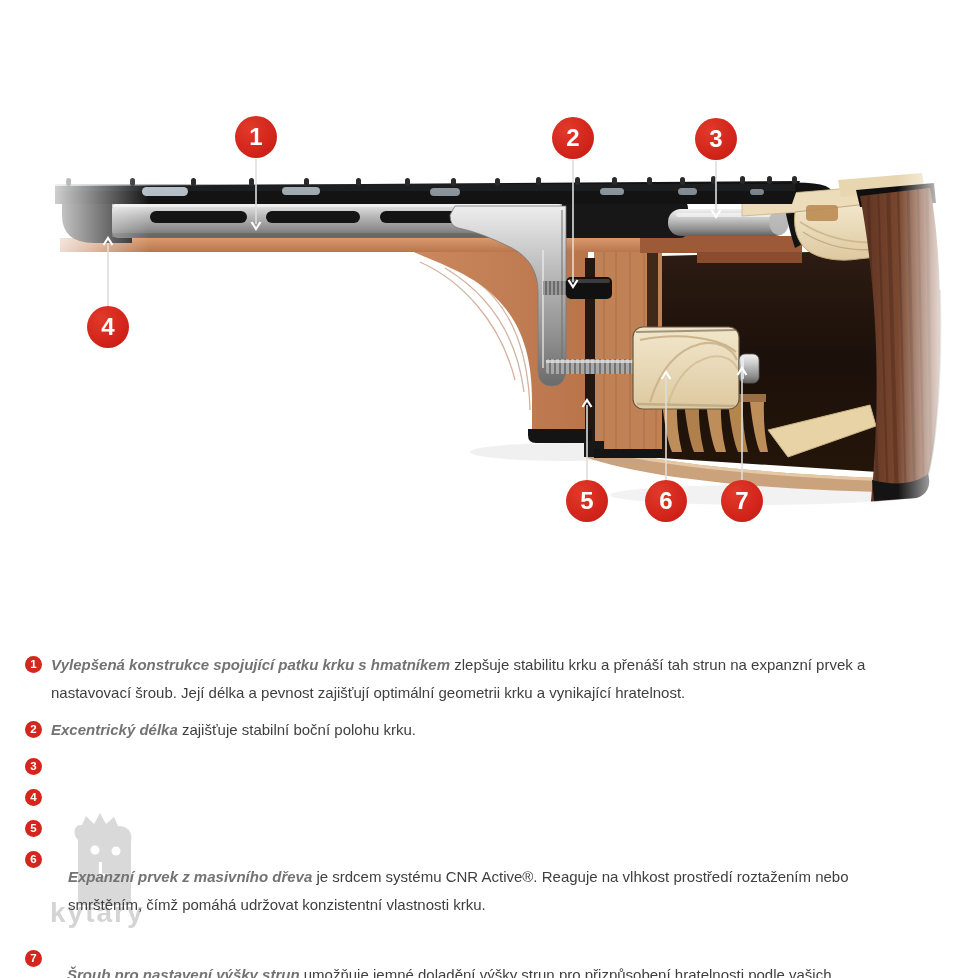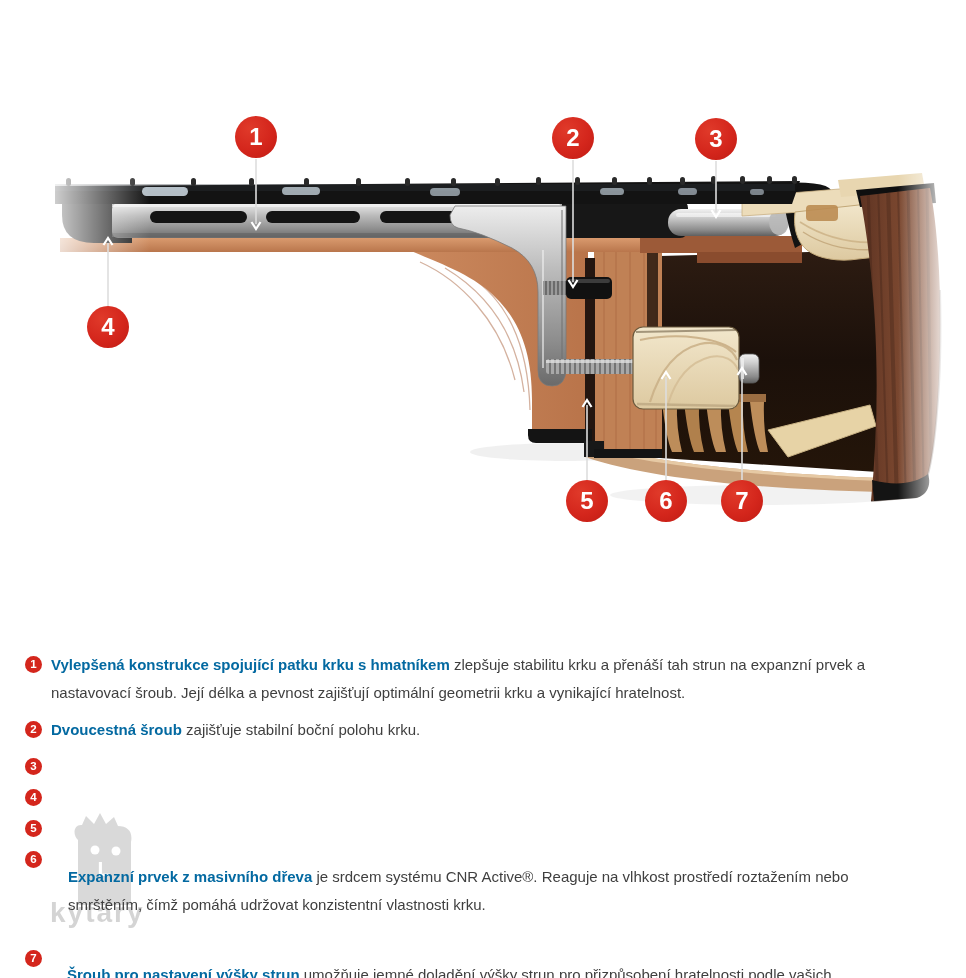--- a/index.html
+++ b/index.html
@@ -17,21 +17,21 @@
   }
   
   .legend{position:absolute;left:25px;top:651px;width:892px;z-index:3;}
   .legend-item{display:flex;gap:9px;margin-bottom:9px;}
   .legend-badge{
     flex:0 0 17px;width:17px;height:17px;border-radius:50%;
     background:#d4261c;color:#fff;font-size:11.5px;font-weight:bold;
     line-height:17px;text-align:center;margin-top:5px;
   }
   .legend-text{font-size:15px;line-height:28px;color:#3f3f3f;}
-  .legend-text b{color:#0369a1;}
+  .legend-text b{color:#737373;font-style:italic;}
   .watermark{position:absolute;left:30px;top:800px;z-index:1;}
   svg text{font-family:"Liberation Sans",sans-serif;}
   .illu{position:absolute;left:0;top:0;z-index:2;}
 </style>
 </head>
 <body>
 
 <div class="stage">
 
   <svg class="illu" width="966" height="620" viewBox="0 0 966 620">
@@ -321,21 +321,21 @@
 
   <div class="legend">
 
     <div class="legend-item">
       <div class="legend-badge">1</div>
       <p class="legend-text" style="margin:0"><b>Vylepšená konstrukce spojující patku krku s hmatníkem</b> <span>zlepšuje stabilitu krku a přenáší tah strun na expanzní prvek a nastavovací šroub. Její délka a pevnost zajišťují optimální geometrii krku a vynikající hratelnost.</span></p>
     </div>
 
     <div class="legend-item">
       <div class="legend-badge">2</div>
-      <p class="legend-text" style="margin:0"><b>Dvoucestná šroub</b> <span>zajišťuje stabilní boční polohu krku.</span></p>
+      <p class="legend-text" style="margin:0"><b>Excentrický délka</b> <span>zajišťuje stabilní boční polohu krku.</span></p>
     </div>
 
     <div class="legend-item">
       <div class="legend-badge">3</div>
     </div>
 
     <div class="legend-item">
       <div class="legend-badge">4</div>
     </div>
 

